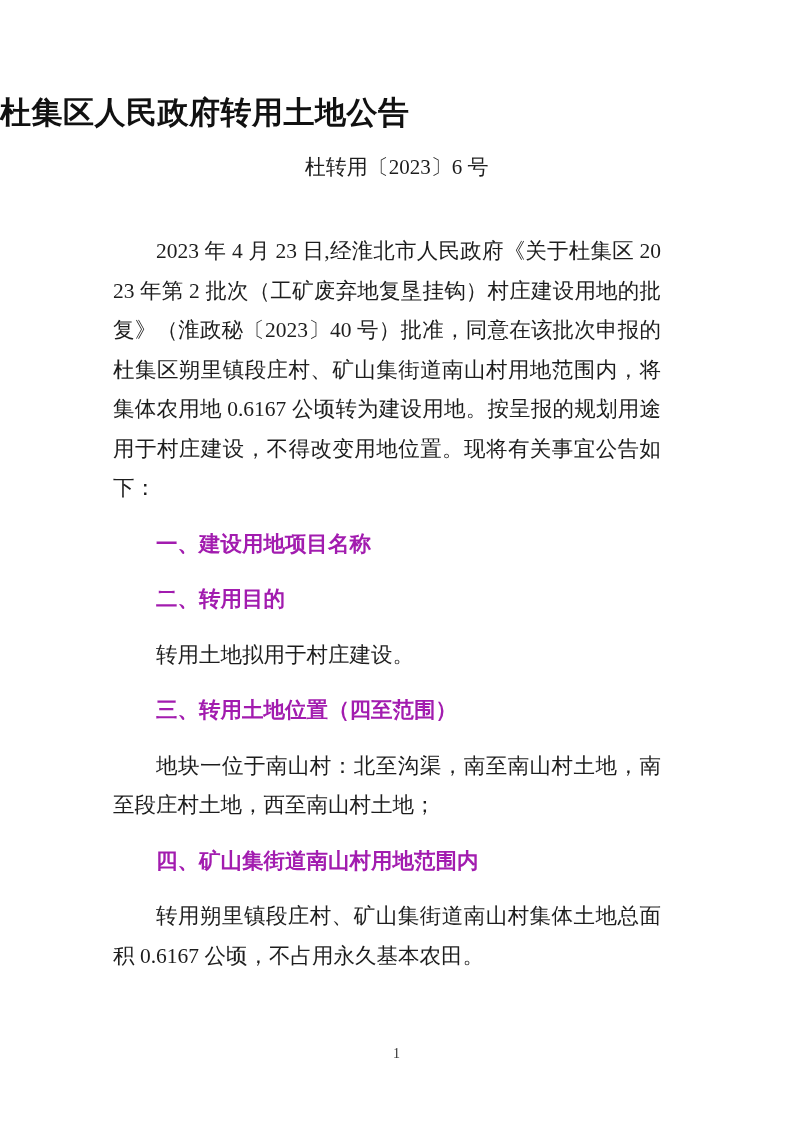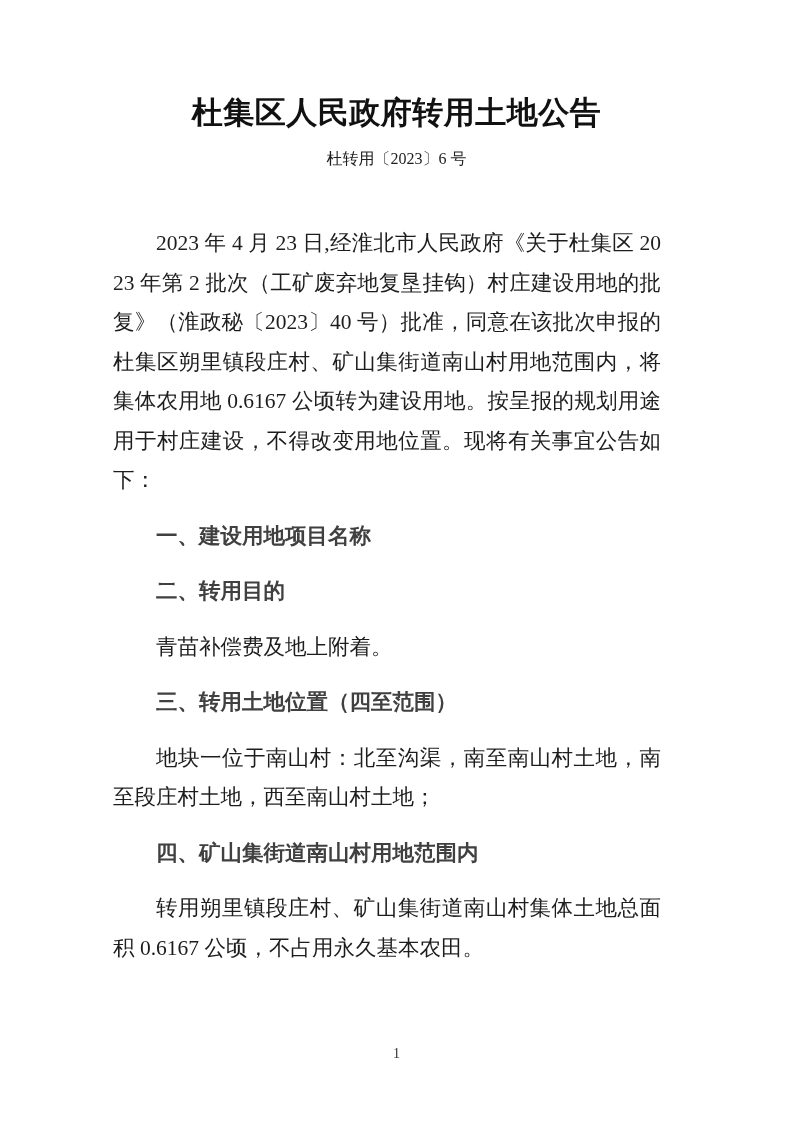--- a/index.html
+++ b/index.html
@@ -11,32 +11,32 @@
     position: relative;
     width: 793px;
     height: 1121px;
     background: #ffffff;
     overflow: hidden;
     font-family: "Liberation Serif", serif;
     color: #1d1d1d;
   }
   .doc-title {
     margin: 92px 0 0 0;
-    text-align: center;
+    text-align: left;
     font-family: "Liberation Sans", sans-serif;
     font-weight: 700;
     font-size: 31px;
     line-height: 42px;
     letter-spacing: 0.5px;
     color: #111111;
   }
   .doc-number {
-    margin-top: 12px;
+    margin-top: 20px;
     text-align: center;
-    font-size: 16px;
+    font-size: 21px;
     line-height: 26px;
     color: #1d1d1d;
   }
   .content {
     margin: 52px 116px 0 97px; 
   }
   .content p {
     margin: 16px;
     font-size: 21.5px;
     line-height: 39.5px;
@@ -44,21 +44,21 @@
     text-align: justify;
     text-align-last: left;
     text-justify: inter-character;
     word-break: break-all;
     color: #1d1d1d;
   }
   .content p.section-heading {
     font-family: "Liberation Sans", sans-serif;
     font-weight: 700;
     text-align: right;
-    color: #404040;
+    color: #a21caf;
   }
   .page-number {
     position: absolute;
     left: 0;
     right: 0;
     bottom: 58px;
     text-align: center;
     font-size: 14px;
     line-height: 18px;
     color: #333333;
@@ -74,21 +74,21 @@
   <div class="doc-number">杜转用〔2023〕6 号</div>
 
   <div class="content">
     <p class="body-text">2023 年 4 月 23 日,经淮北市人民政府《关于杜集区 2023 年第 2 批次（工矿废弃地复垦挂钩）村庄建设用地的批复》（淮政秘〔2023〕40 号）批准，同意在该批次申报的杜集区朔里镇段庄村、矿山集街道南山村用地范围内，将集体农用地 0.6167 公顷转为建设用地。按呈报的规划用途用于村庄建设，不得改变用地位置。现将有关事宜公告如下：</p>
 
     <p class="section-heading">一、建设用地项目名称</p>
 
 
     <p class="section-heading">二、转用目的</p>
 
-    <p class="body-text">青苗补偿费及地上附着。</p>
+    <p class="body-text">转用土地拟用于村庄建设。</p>
 
     <p class="section-heading">三、转用土地位置（四至范围）</p>
 
     <p class="body-text">地块一位于南山村：北至沟渠，南至南山村土地，南至段庄村土地，西至南山村土地；</p>
 
 
     <p class="section-heading">四、矿山集街道南山村用地范围内</p>
 
     <p class="body-text">转用朔里镇段庄村、矿山集街道南山村集体土地总面积 0.6167 公顷，不占用永久基本农田。</p>
 

